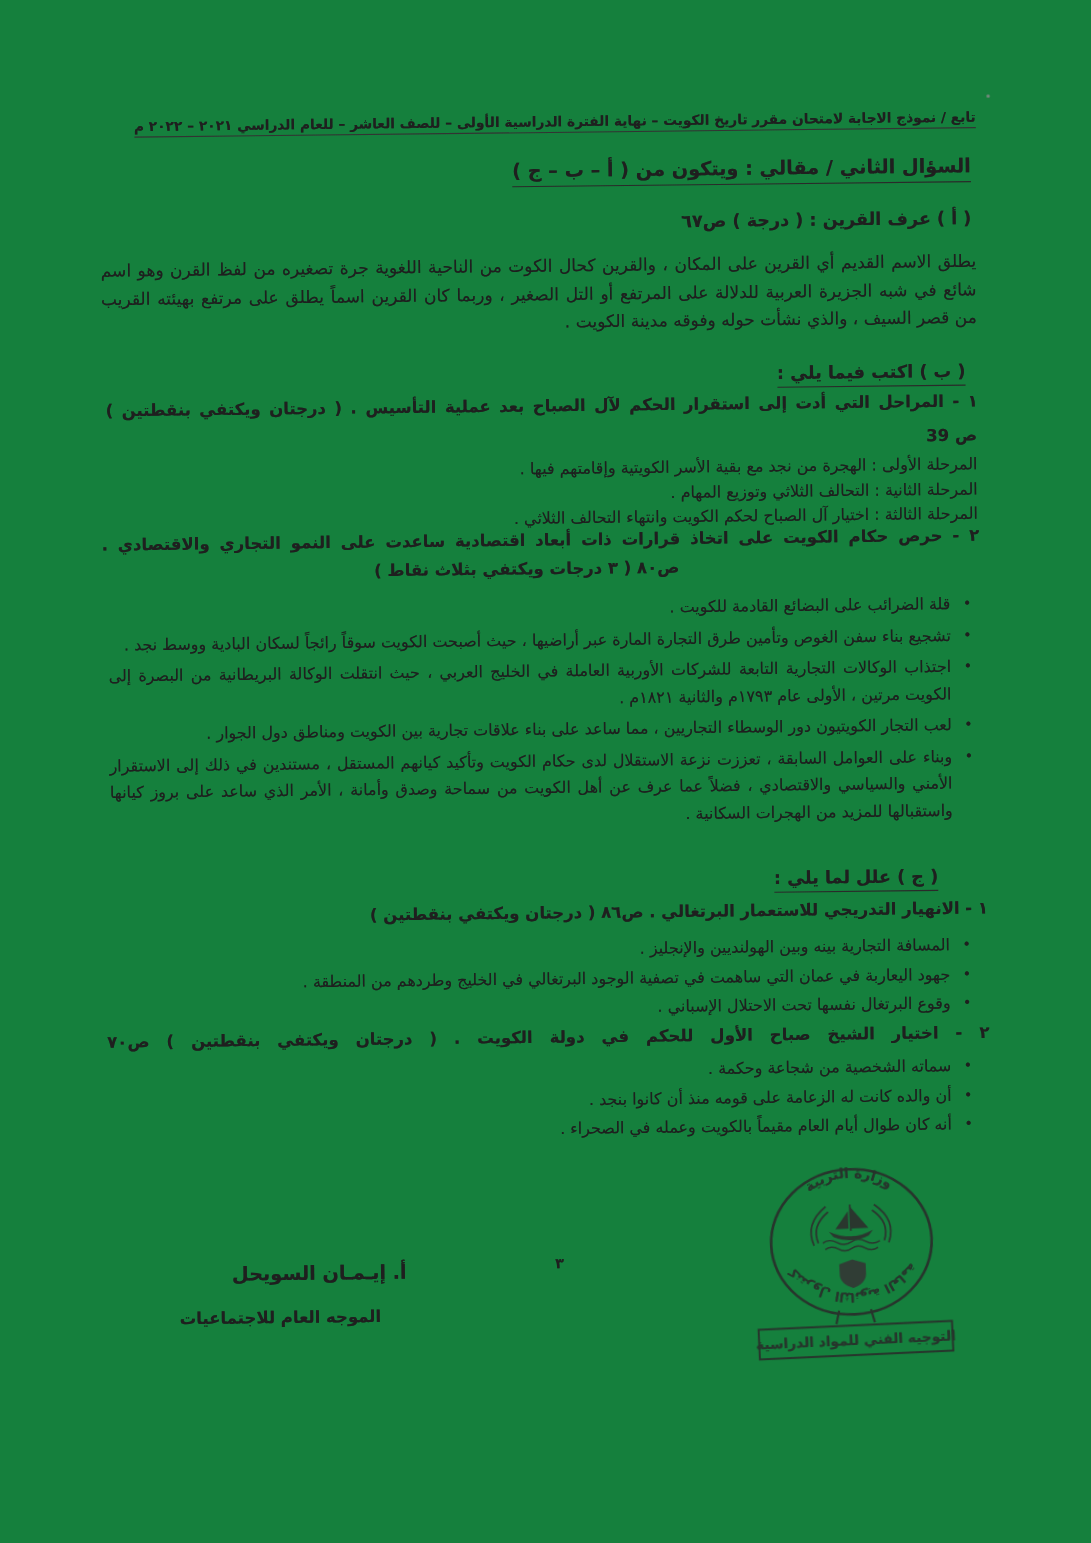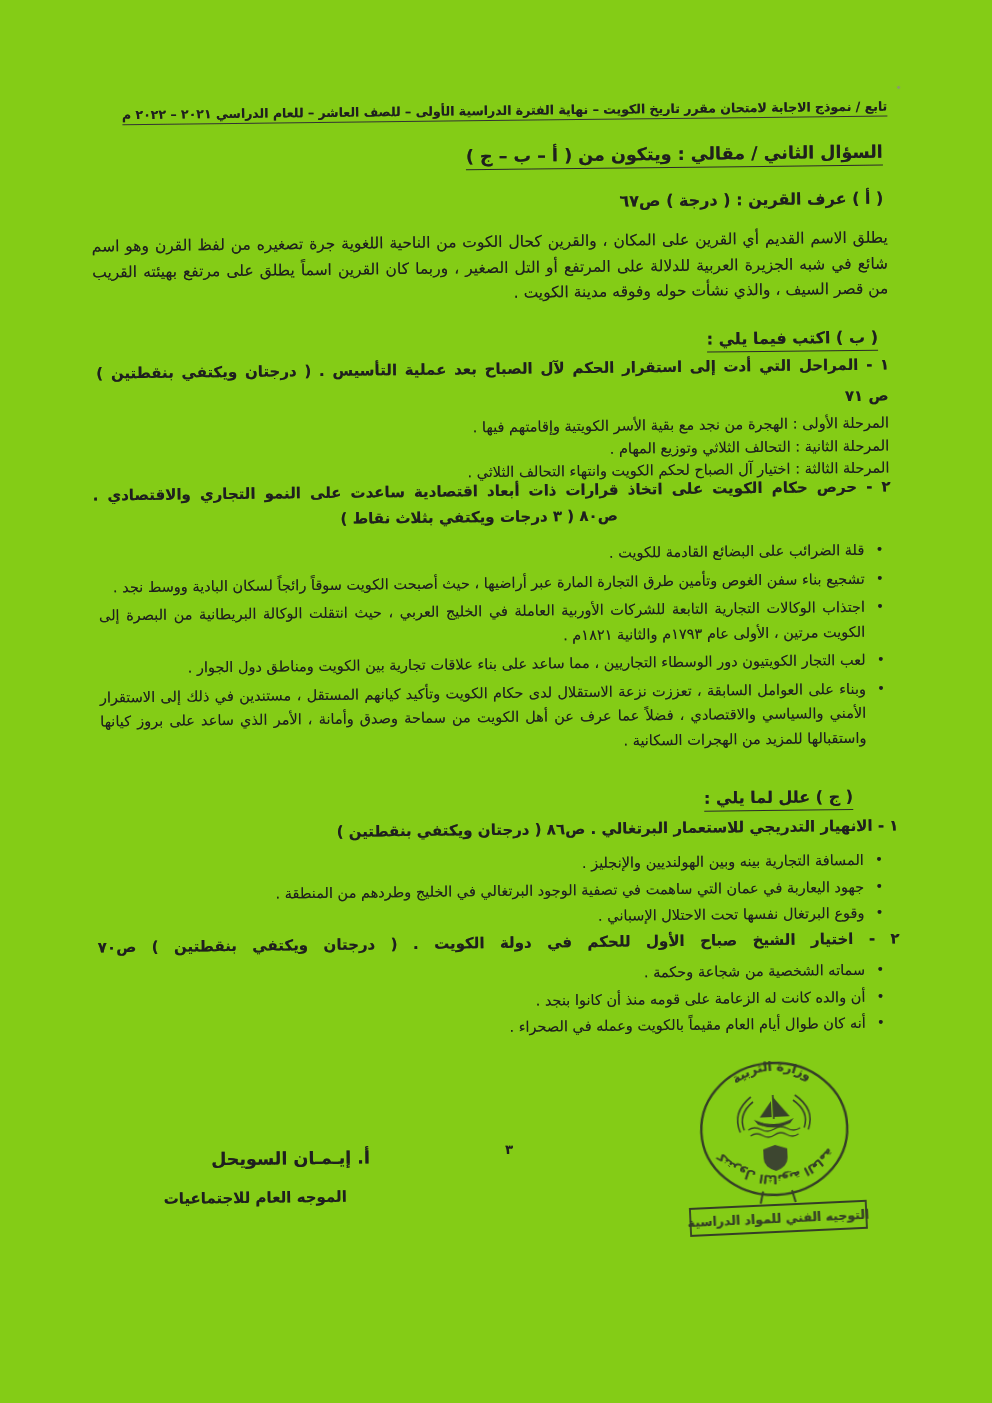--- a/index.html
+++ b/index.html
@@ -5,21 +5,21 @@
   html,body{margin:0;padding:0;}
   body{
     width:992px;height:1403px;
     background:#e9e9e7;
     font-family:"DejaVu Sans",sans-serif;
     overflow:hidden;
   }
   .page{
     position:relative;
     width:992px;height:1403px;
-    background:#84cc16;
+    background:#15803d;
     overflow:hidden;
     direction:rtl;
   }
   .content{
     position:absolute;inset:0;
     transform:rotate(-0.65deg);
     transform-origin:50% 50%;
     color:#1f1f1f;
     text-shadow:0 0 0.5px rgba(25,25,25,.55);
   }
@@ -130,21 +130,21 @@
 
     <div class="abs title u">السؤال الثاني / مقالي : ويتكون من ( أ – ب – ج )</div>
 
     <div class="abs pa-head">( أ ) عرف القرين : ( درجة ) ص٦٧</div>
 
     <p class="abs pa-body" style="margin:0">يطلق الاسم القديم أي القرين على المكان ، والقرين كحال الكوت من الناحية اللغوية جرة تصغيره من لفظ القرن وهو اسم شائع في شبه الجزيرة العربية للدلالة على المرتفع أو التل الصغير ، وربما كان القرين اسماً يطلق على مرتفع بهيئته القريب من قصر السيف ، والذي نشأت حوله وفوقه مدينة الكويت .</p>
 
     <div class="abs pb-head u">( ب ) اكتب فيما يلي :</div>
 
     <div class="abs pb-q1 q-line">١ - المراحل التي أدت إلى استقرار الحكم لآل الصباح بعد عملية التأسيس . ( درجتان ويكتفي بنقطتين )</div>
-    <div class="abs pb-q1-ref">ص ٧١</div>
+    <div class="abs pb-q1-ref">ص 39</div>
 
     <div class="abs pb-q1-ans">
       <div>المرحلة الأولى : الهجرة من نجد مع بقية الأسر الكويتية وإقامتهم فيها .</div>
       <div>المرحلة الثانية : التحالف الثلاثي وتوزيع المهام .</div>
       <div>المرحلة الثالثة : اختيار آل الصباح لحكم الكويت وانتهاء التحالف الثلاثي .</div>
     </div>
 
     <div class="abs pb-q2 q-line">٢ - حرص حكام الكويت على اتخاذ قرارات ذات أبعاد اقتصادية ساعدت على النمو التجاري والاقتصادي .</div>
     <div class="abs pb-q2-ref">ص٨٠ ( ٣ درجات ويكتفي بثلاث نقاط )</div>
 

